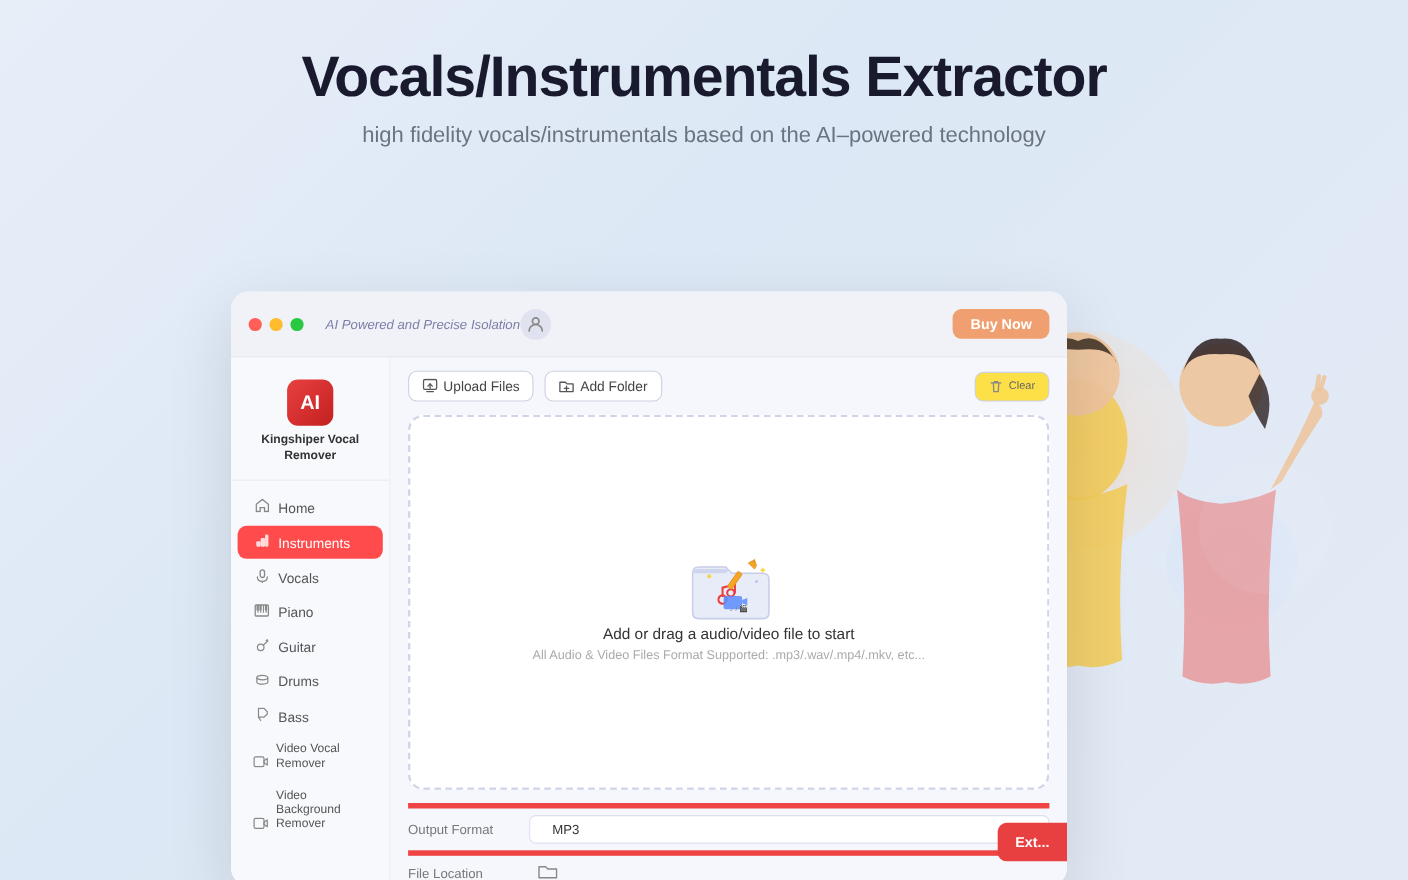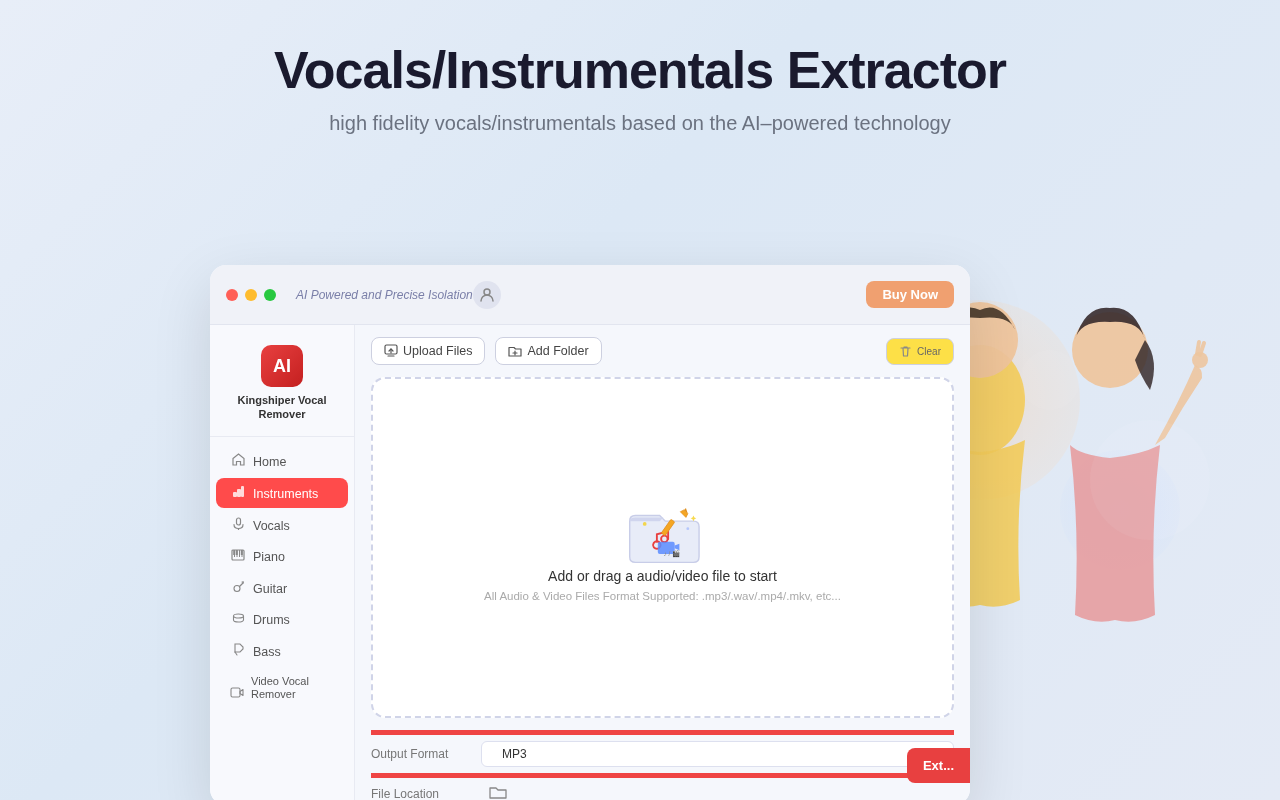--- a/index.html
+++ b/index.html
@@ -436,20 +436,29 @@
       <div class="nav-item">
         <span class="nav-icon">
           <svg width="14" height="11" viewBox="0 0 14 11" fill="none">
               <rect x="1" y="1" width="9" height="9" rx="1.5" stroke="#888" stroke-width="1.1"></rect>
               <path d="M10 4.5l3-2v6l-3-2V4.5Z" stroke="#888" stroke-width="1.1" stroke-linejoin="round"></path>
             </svg>
         </span>
         <span style="font-size:11px;line-height:1.2;">Video Vocal Remover</span>
       </div>
 
+      <div class="nav-item">
+        <span class="nav-icon">
+          <svg width="14" height="11" viewBox="0 0 14 11" fill="none">
+              <rect x="1" y="1" width="9" height="9" rx="1.5" stroke="#888" stroke-width="1.1"></rect>
+              <path d="M10 4.5l3-2v6l-3-2V4.5Z" stroke="#888" stroke-width="1.1" stroke-linejoin="round"></path>
+            </svg>
+        </span>
+        <span style="font-size:11px;line-height:1.2;">Video Background Remover</span>
+      </div>
     </div>
 
     <div class="main-panel">
 
       <div class="toolbar">
         <button class="toolbar-btn">
           <svg width="14" height="14" viewBox="0 0 14 14" fill="none">
               <rect x="1" y="1" width="12" height="9" rx="1.5" stroke="#555" stroke-width="1.2"></rect>
               <path d="M7 5V9" stroke="#555" stroke-width="1.2" stroke-linecap="round"></path>
               <path d="M5 7l2-2 2 2" stroke="#555" stroke-width="1.2" stroke-linecap="round" stroke-linejoin="round"></path>

